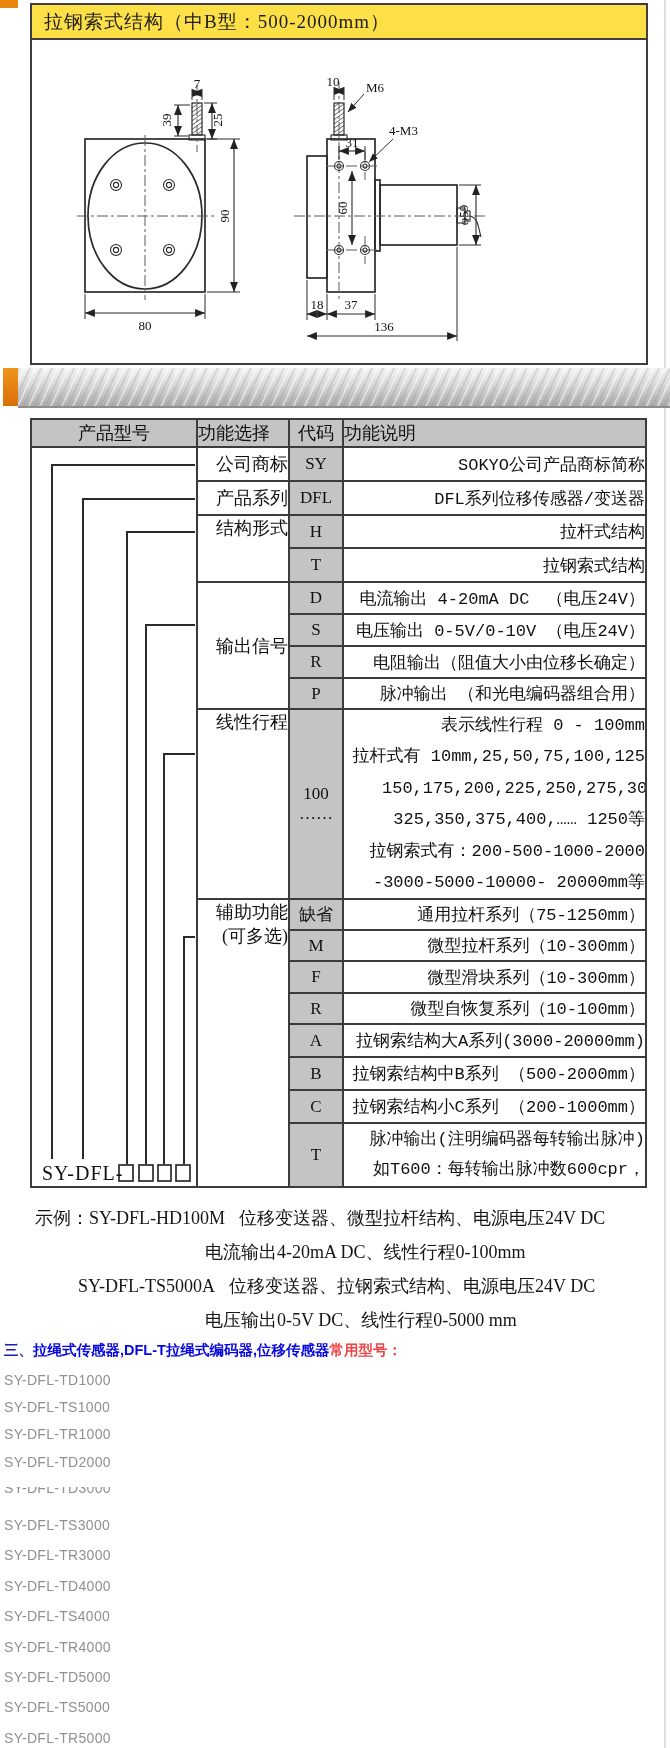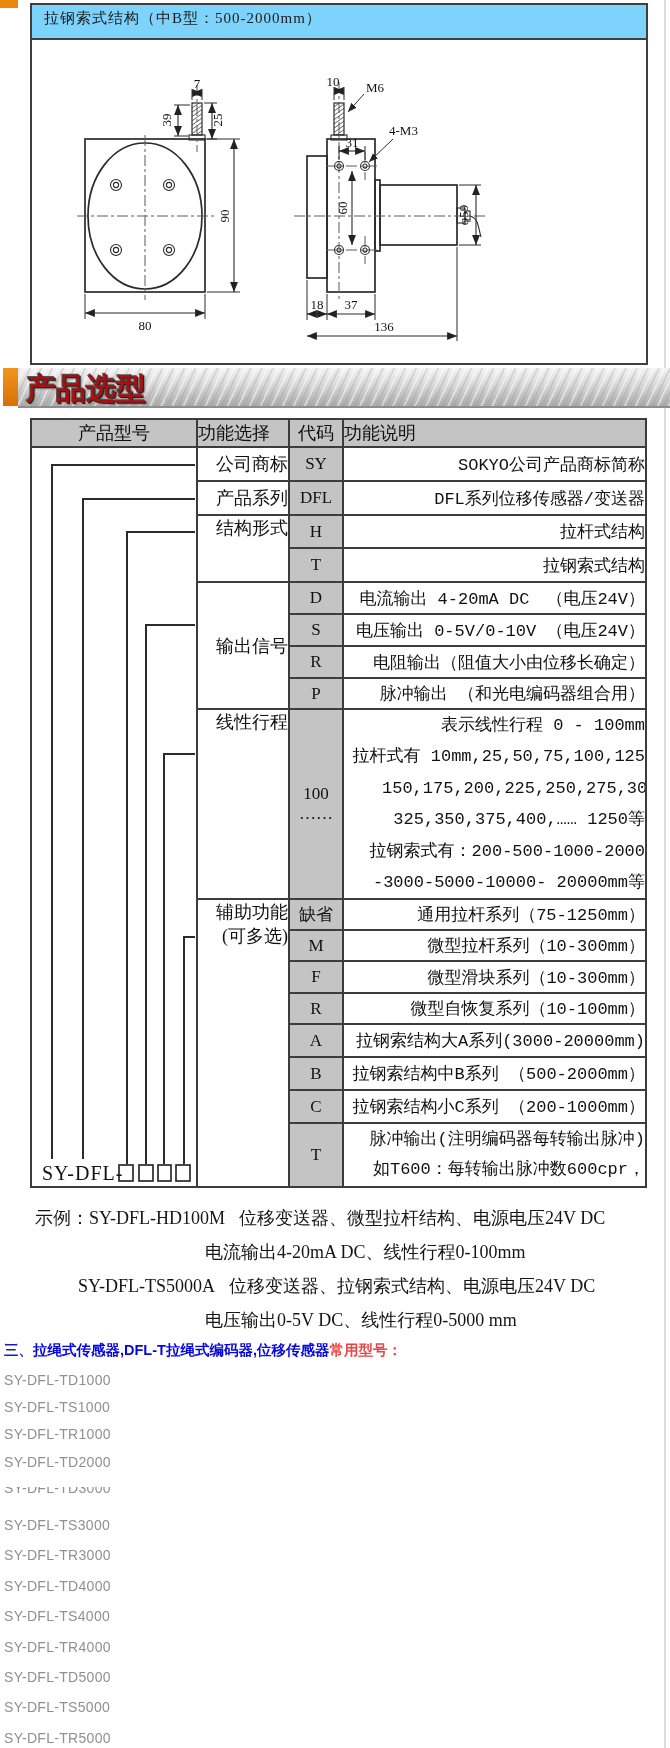--- a/index.html
+++ b/index.html
@@ -8,22 +8,22 @@
 
   .abs{position:absolute;}
 
   
   #corner-accent{left:0;top:0;width:18px;height:8px;background:#e8860d;}
   
   #page-edge{left:664px;top:0;width:2px;height:1748px;background:#dcdcdc;}
 
   
   #drawing-frame{left:30px;top:3px;width:614px;height:358px;border:2px solid #3f3f3f;background:#fff;}
-  #drawing-title{height:29px;background:#7dd3fc;border-bottom:2px solid #3f3f3f;
-                 font-size:15px;color:#1c1c1c;letter-spacing:1px;padding:4px 16px 0 12px;}
+  #drawing-title{height:29px;background:#fde047;border-bottom:2px solid #3f3f3f;
+                 font-size:19px;color:#1c1c1c;letter-spacing:1px;padding:4px 16px 0 12px;}
   #drawing-svg{display:block;width:612px;height:322px;}
 
   .ol{fill:none;stroke:#2b2b2b;stroke-width:1.7;}
   .tn{fill:none;stroke:#2b2b2b;stroke-width:1.1;}
   .stud{fill:url(#thr);stroke:#2b2b2b;stroke-width:1.2;}
   .cl{fill:none;stroke:#5a5a5a;stroke-width:1;stroke-dasharray:11 3 3 3;}
   .dm{fill:none;stroke:#2b2b2b;stroke-width:1.1;}
   .xt{fill:none;stroke:#2b2b2b;stroke-width:1;}
   text.dt{font-family:"Liberation Serif","DejaVu Serif",serif;font-size:13px;fill:#111;}
 
@@ -200,21 +200,20 @@
       <line class="xt" x1="425" y1="207" x2="425" y2="301"></line>
       <line class="dm" x1="275" y1="296" x2="425" y2="296" marker-start="url(#ar)" marker-end="url(#ar)"></line>
       <text class="dt" x="352" y="291" text-anchor="middle">136</text>
     </g>
   </svg>
 </div>
 
 <div class="abs" id="section-bar">
   <div class="abs" id="bar-orange"></div>
   <div class="abs" id="bar-silver"></div>
-  <div class="abs" id="bar-label">产品选型</div>
 </div>
 
 <table id="sel-table">
   <colgroup>
       <col style="width:166px">
       <col style="width:92px">
       <col style="width:54px">
       <col>
     </colgroup>
   <tbody>

